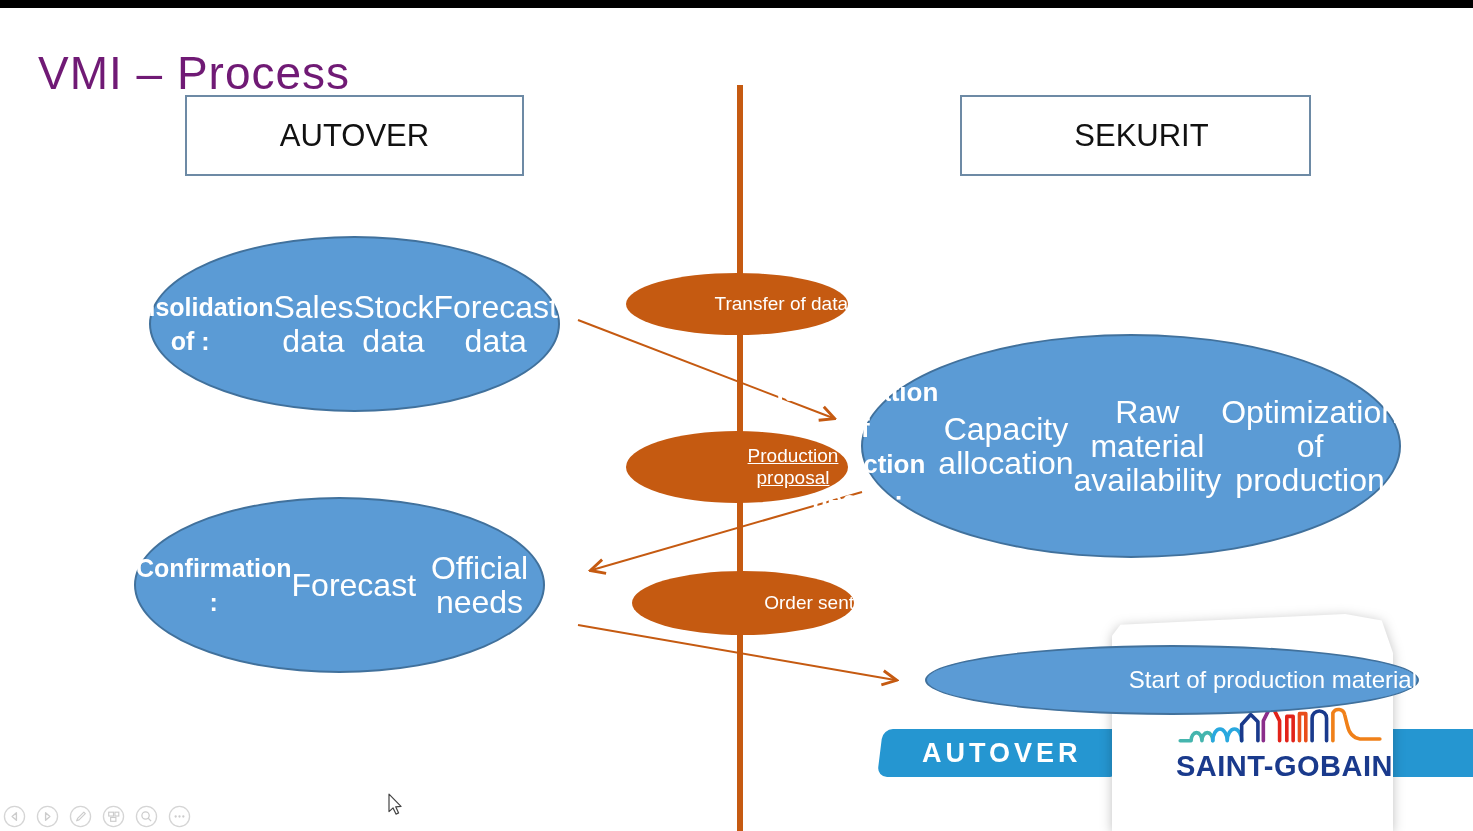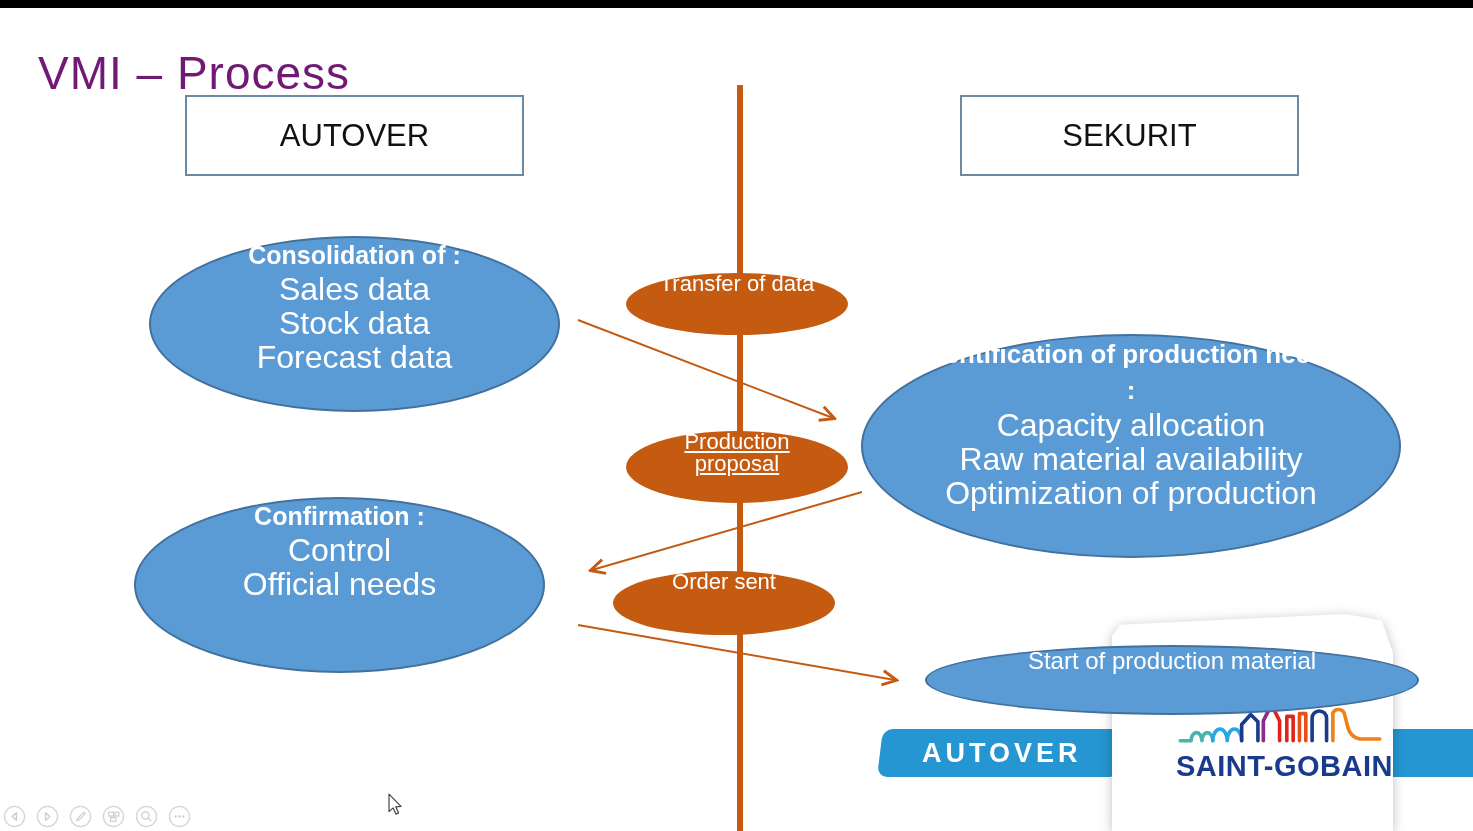--- a/index.html
+++ b/index.html
@@ -11,40 +11,40 @@
   .slide-title{
     position:absolute;left:38px;top:22px;font-size:46px;font-weight:400;
     color:#701a75;letter-spacing:1px;margin-top:24px;
   }
   .header-box{
     position:absolute;top:95px;width:335px;height:77px;background:#fff;
     border:2px solid #6d8aa5;display:flex;align-items:center;justify-content:center;
     font-size:31px;color:#111;
   }
   .header-box.left{left:185px;}
-  .header-box.right{left:960px;}
+  .header-box.right{left:960px;padding-left:12px;}
   .vline{position:absolute;left:737px;top:85px;width:6px;height:746px;background:#C55A11;z-index:1;}
   .arrows{position:absolute;left:0;top:0;z-index:2;pointer-events:none;}
   .ellipse{
-    position:absolute;border-radius:50%;display:flex;flex-direction:column;
-    align-items:center;justify-content:flex-start;text-align:center;color:#fff;z-index:3;
+    position:absolute;border-radius:50%;display:flex;flex-direction:row;
+    align-items:center;justify-content:flex-end;text-align:center;color:#fff;z-index:3;
   }
   .blue{background:#5B9BD5;border:2.5px solid #41719C;}
   .orange{background:#C55A11;border:none;}
   .el-consolidation{left:149px;top:236px;width:407px;height:172px;}
   .el-identification{left:861px;top:334px;width:536px;height:220px;}
   .el-confirmation{left:134px;top:497px;width:407px;height:172px;}
   .el-transfer{left:626px;top:273px;width:222px;height:62px;}
   .el-proposal{left:626px;top:431px;width:222px;height:72px;text-decoration:underline;}
-  .el-order{left:613px;top:571px;width:222px;height:64px;}
+  .el-order{left:632px;top:571px;width:222px;height:64px;}
   .el-start{left:925px;top:645px;width:490px;height:66px;z-index:6;font-size:24px;}
   .el-heading{font-weight:bold;font-size:25px;line-height:34px;}
   .el-identification .el-heading{font-size:26px;line-height:36px;max-width:430px;}
   .el-line{font-size:32px;line-height:34px;}
-  .orange-label{font-size:22px;line-height:22px;}
+  .orange-label{font-size:19px;line-height:22px;}
   .el-proposal .orange-label{max-width:110px;}
   
   .banner{
     position:absolute;top:729px;height:48px;background:#2596D1;z-index:4;
     display:flex;align-items:center;justify-content:center;
   }
   .banner.left-seg{left:880px;width:243px;border-radius:10px;transform:skewX(-7deg);}
   .banner.right-seg{left:1393px;width:80px;}
   .banner-text{
     transform:skewX(7deg);color:#fff;font-weight:bold;font-size:27px;letter-spacing:4px;
@@ -113,21 +113,21 @@
     <div class="el-line">Raw material availability</div>
     <div class="el-line">Optimization of production</div>
   </div>
 
   <div class="ellipse orange el-proposal">
     <div class="orange-label">Production proposal</div>
   </div>
 
   <div class="ellipse blue el-confirmation">
     <div class="el-heading">Confirmation :</div>
-    <div class="el-line">Control</div>
+    <div class="el-line">Forecast</div>
     <div class="el-line">Official needs</div>
   </div>
 
   <div class="ellipse orange el-order">
     <div class="orange-label">Order sent</div>
   </div>
 
   <div class="banner left-seg">
     <span class="banner-text">AUTOVER</span>
   </div>

